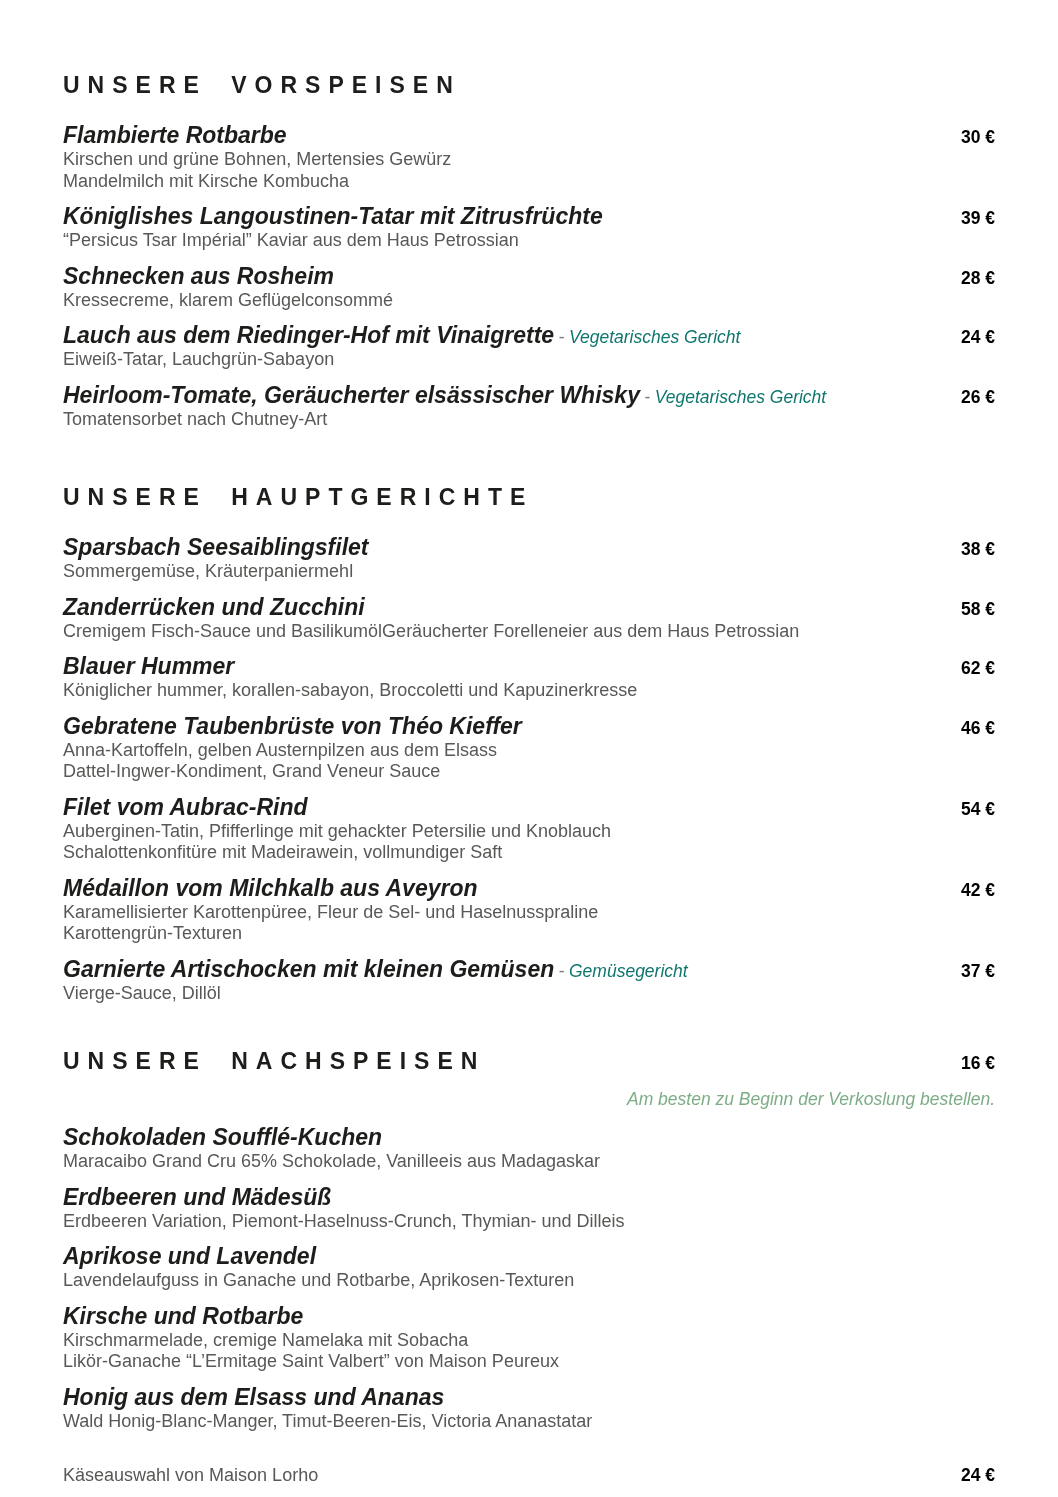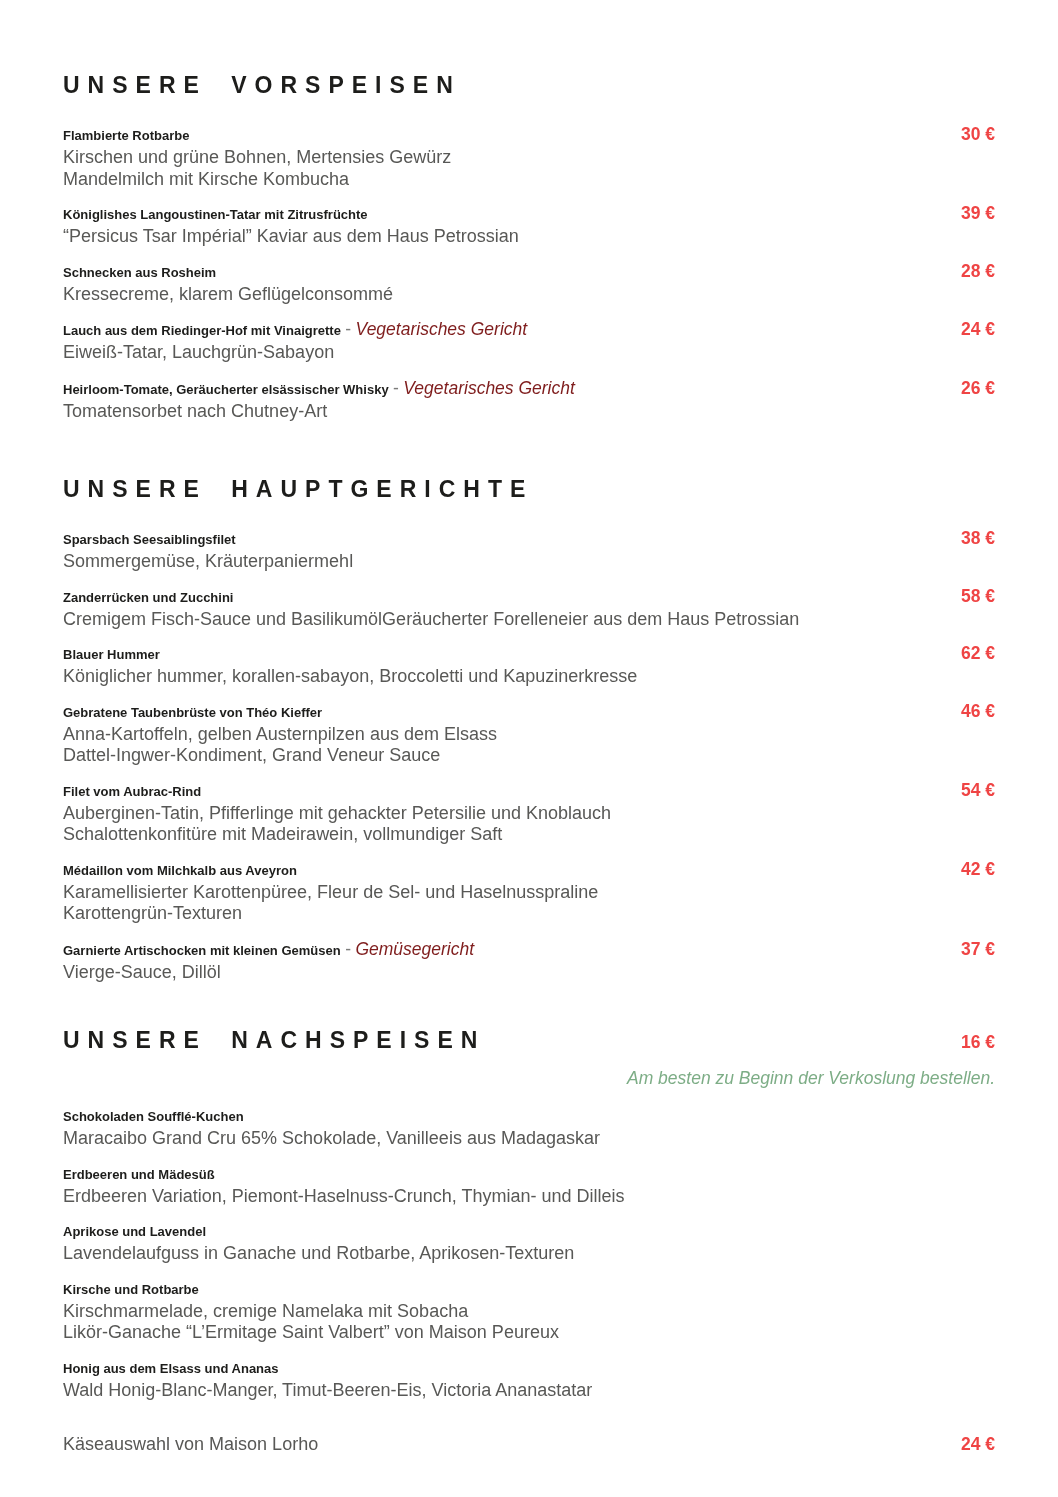--- a/index.html
+++ b/index.html
@@ -26,35 +26,36 @@
   .section.desserts { margin-top: 45px; }
 
   .item { margin-bottom: 13px; }
   .row {
     display: flex;
     justify-content: space-between;
     align-items: baseline;
   }
   .title-line { flex: 1; min-width: 0; line-height: 22px; }
   .title {
-    font-size: 13px;
+    font-size: 23px;
     font-weight: 700;
     color: #1d1d1b;
+    font-style: italic;
   }
   .sep { color: #7c7c7a; font-size: 17.5px; font-weight: 400; }
   .tag {
-    color: #7f1d1d;
+    color: #0f766e;
     font-style: italic;
     font-size: 17.5px;
     font-weight: 400;
   }
   .price {
     font-size: 17.5px;
     font-weight: 700;
-    color: #ef4444;
+    color: #000000;
     white-space: nowrap;
     margin-left: 20px;
   }
   .desc {
     font-size: 18px;
     line-height: 21.5px;
     color: #585856;
     font-weight: 400;
   }
   .heading-row { align-items: baseline; }

